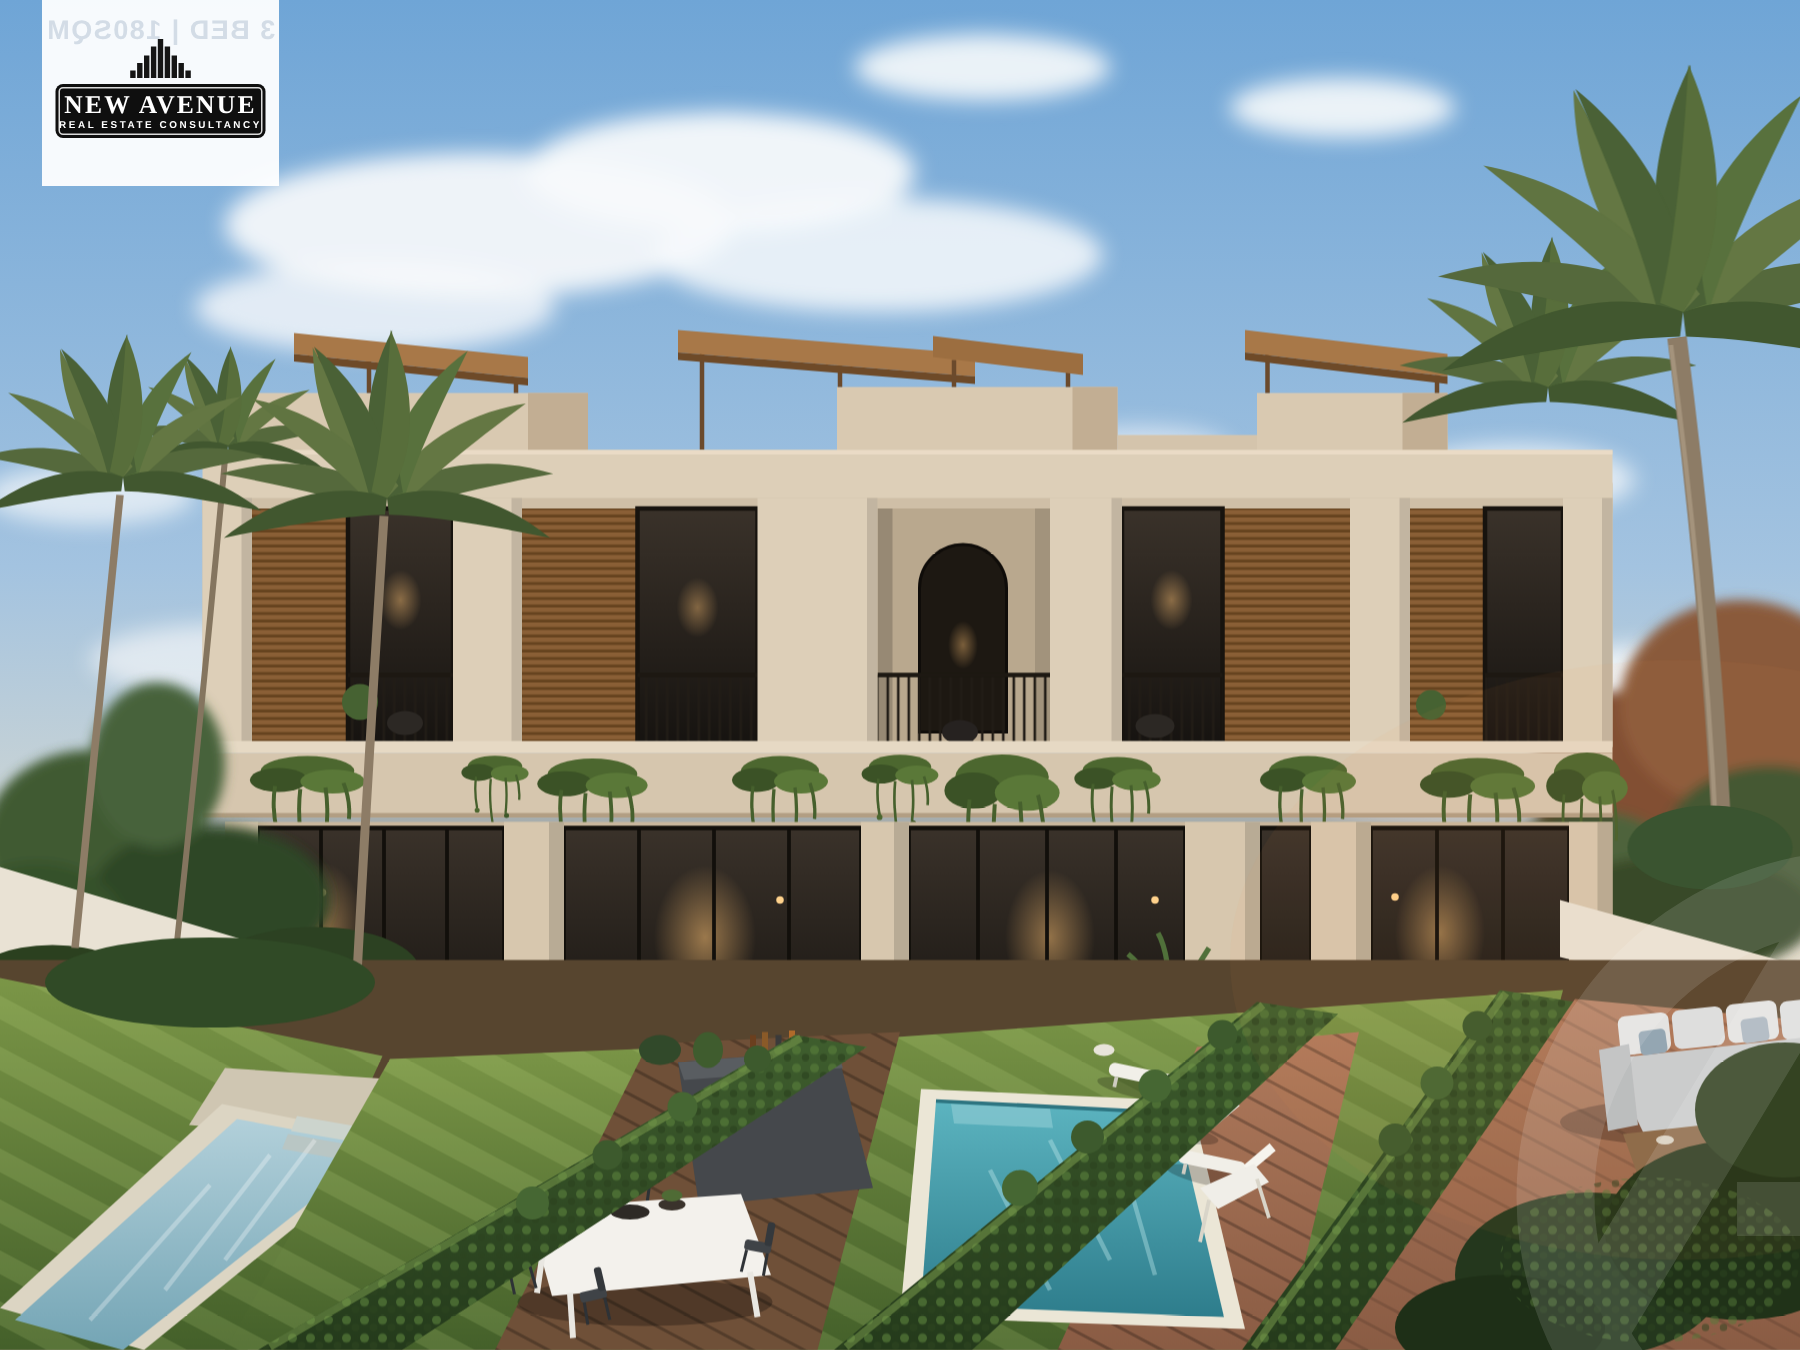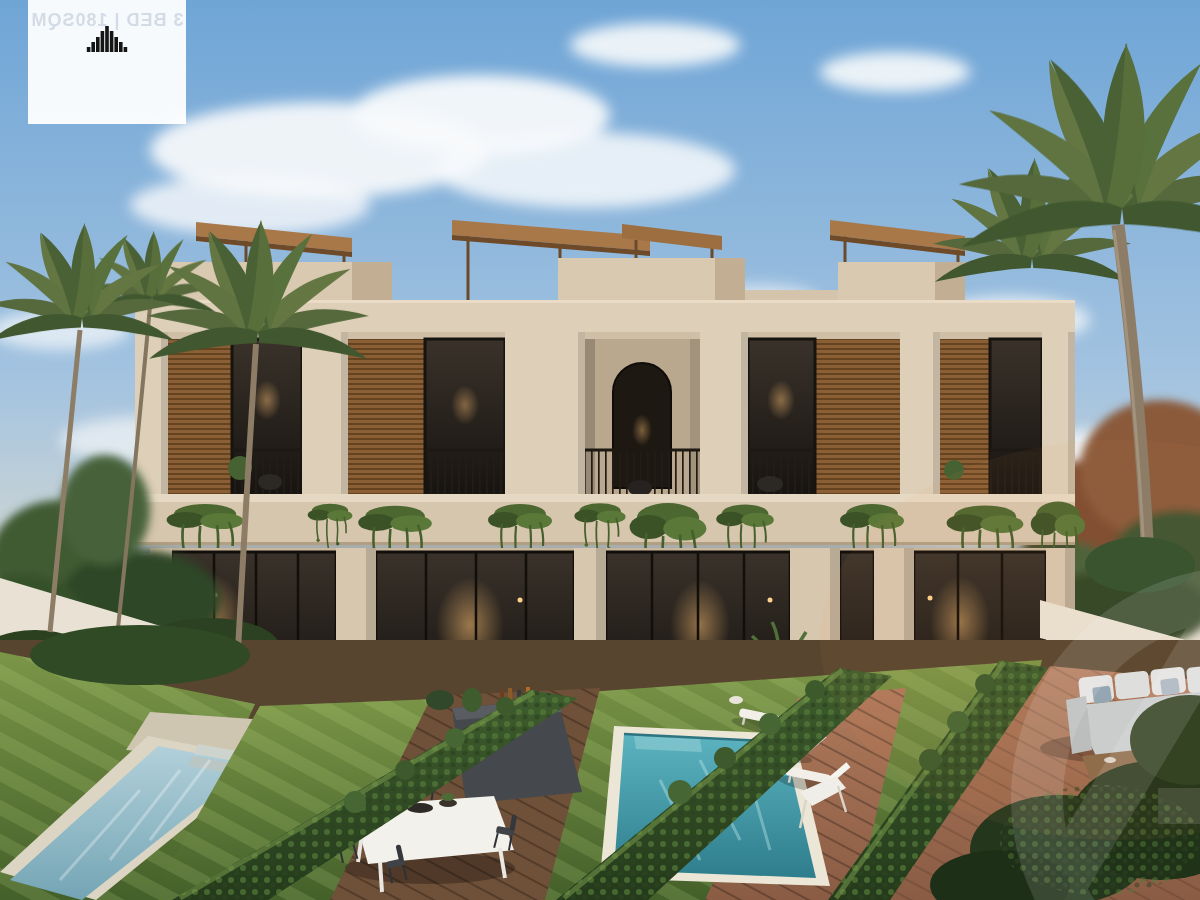--- a/index.html
+++ b/index.html
@@ -499,15 +499,21 @@
       <rect x="15.6" y="7" width="3.6" height="21"></rect>
           <rect x="24.8" y="7" width="3.6" height="21"></rect>
       <rect x="11" y="13" width="3.6" height="15"></rect>
           <rect x="29.4" y="13" width="3.6" height="15"></rect>
       <rect x="6.4" y="18" width="3.6" height="10"></rect>
           <rect x="34" y="18" width="3.6" height="10"></rect>
       <rect x="1.8" y="23" width="3.6" height="5"></rect> 
           <rect x="38.6" y="23" width="3.6" height="5"></rect>
     </g>
   </svg>
+  <div class="logo-box">
+    <div class="logo-inner">
+      <div class="logo-title">NEW AVENUE</div>
+      <div class="logo-tagline">REAL ESTATE CONSULTANCY</div>
+    </div>
+  </div>
 </div>
 
 </div>
 
 </body></html>

